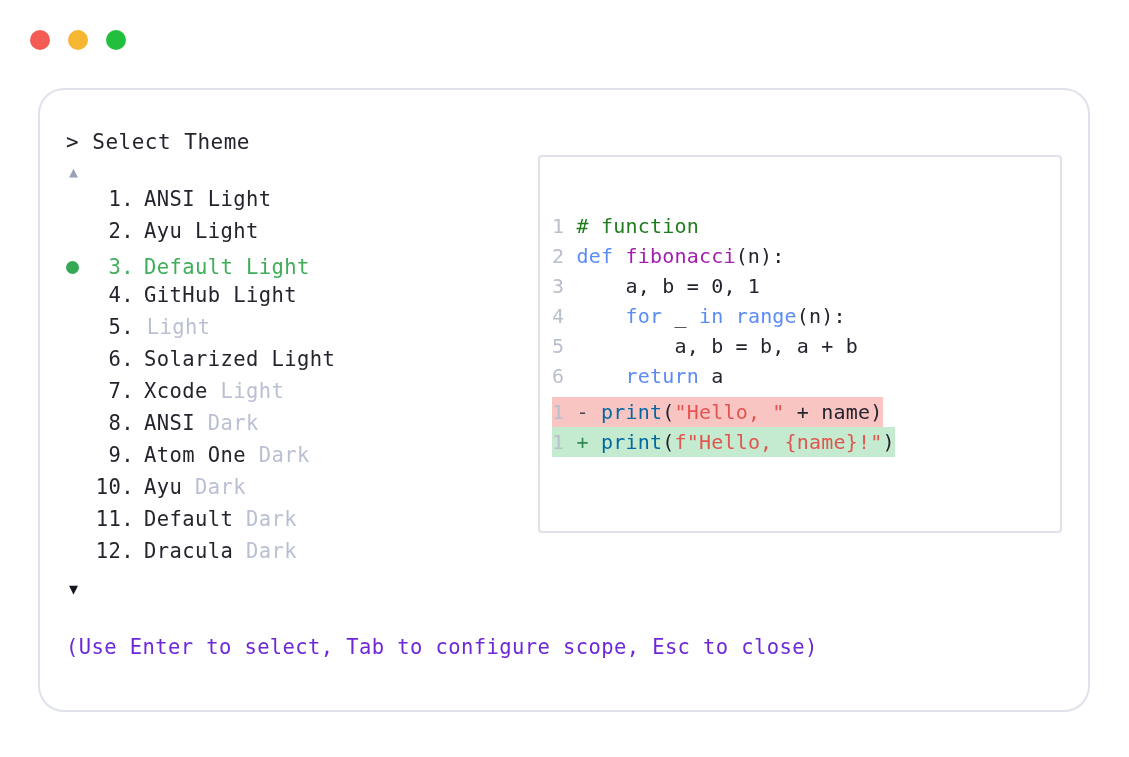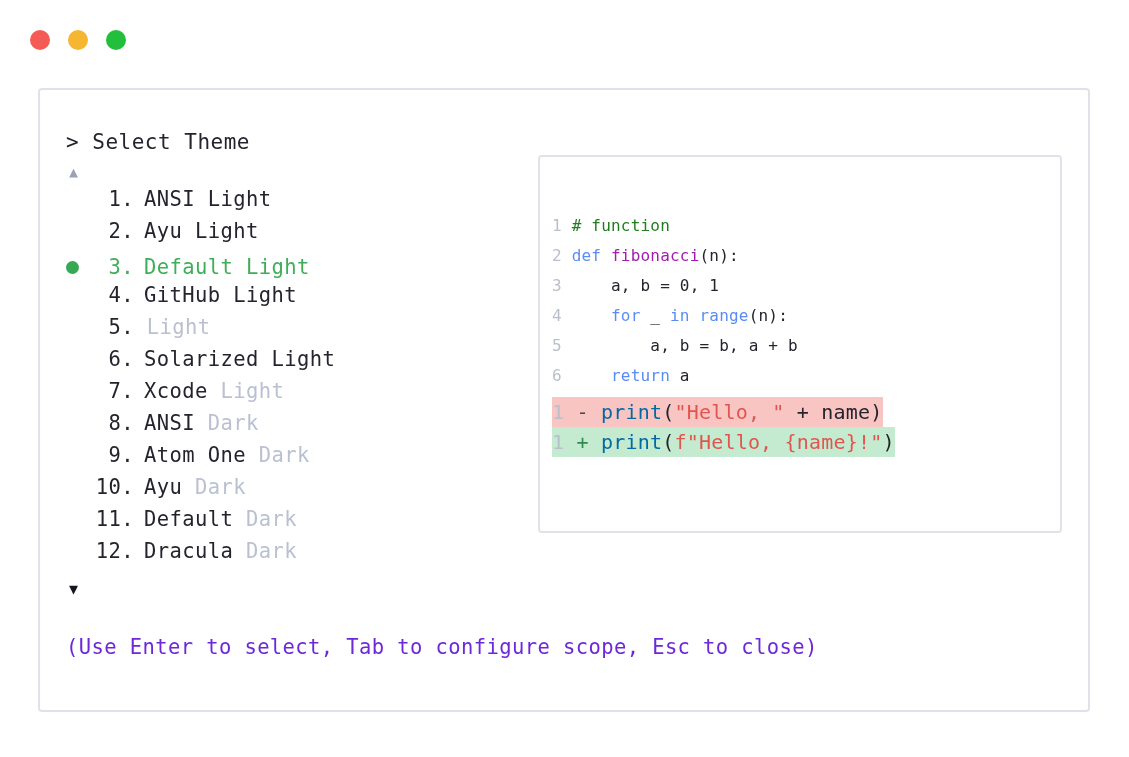--- a/index.html
+++ b/index.html
@@ -30,21 +30,21 @@
   }
 
   
   .card {
     position: absolute;
     left: 38px;
     top: 88px;
     width: 1052px;
     height: 624px;
     border: 2px solid #dfe2ea;
-    border-radius: 4px;
+    border-radius: 26px;
     background: #ffffff;
     box-sizing: border-box;
   }
 
   .card-inner {
     position: relative;
     width: 100%;
     height: 100%;
   }
 
@@ -150,21 +150,21 @@
     border: 2px solid #dfe2ea;
     border-radius: 4px;
     box-sizing: border-box;
     background: #ffffff;
     position: relative;
   }
   .code {
     position: absolute;
     left: 12px;
     top: 54px;
-    font-size: 16px;
+    font-size: 20px;
     line-height: 30px;
     white-space: pre;
     letter-spacing: 0.2px;
   }
   .code-line {
     height: 30px;
     white-space: pre;
   }
   .ln {
     color: #b9bfcb;

